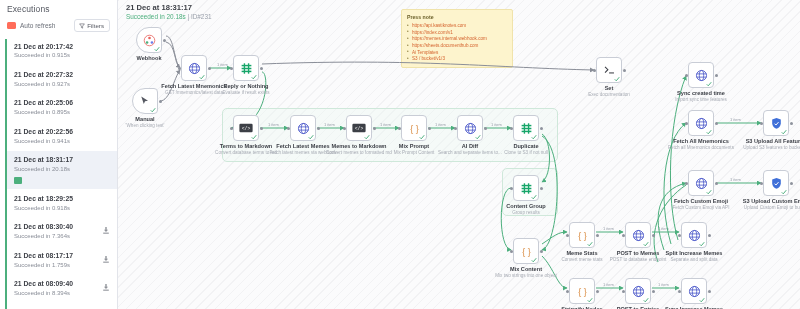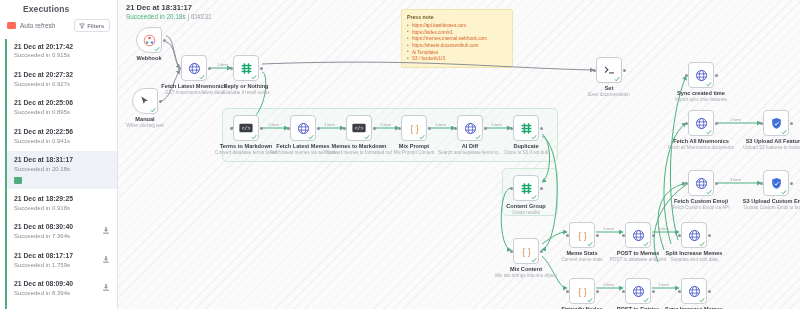--- a/index.html
+++ b/index.html
@@ -12,22 +12,22 @@
   }
   #app { position: relative; width: 800px; height: 309px; display: flex; }
 
   
   #sidebar {
     width: 118px; height: 309px; background: #fff;
     border-right: 1px solid #e2e4ea;
     position: relative; overflow: hidden; flex: 0 0 118px;
   }
   .sb-title {
-    font-size: 8.5px; color: #555861; font-weight: 700;
-    padding: 4px 0 0 7px; letter-spacing: .1px; margin-left: 16px;
+    font-size: 8.5px; color: #555861; font-weight: 400;
+    padding: 4px 0 0 7px; letter-spacing: .1px;
   }
   .sb-controls {
     display: flex; align-items: center; justify-content: space-between;
     padding: 5px 7px 5px 7px;
   }
   .autorefresh { display: flex; align-items: center; gap: 4px; }
   .toggle-box {
     width: 9px; height: 7px; background: #ff6d5a; border-radius: 1.5px;
     flex: 0 0 9px;
   }

